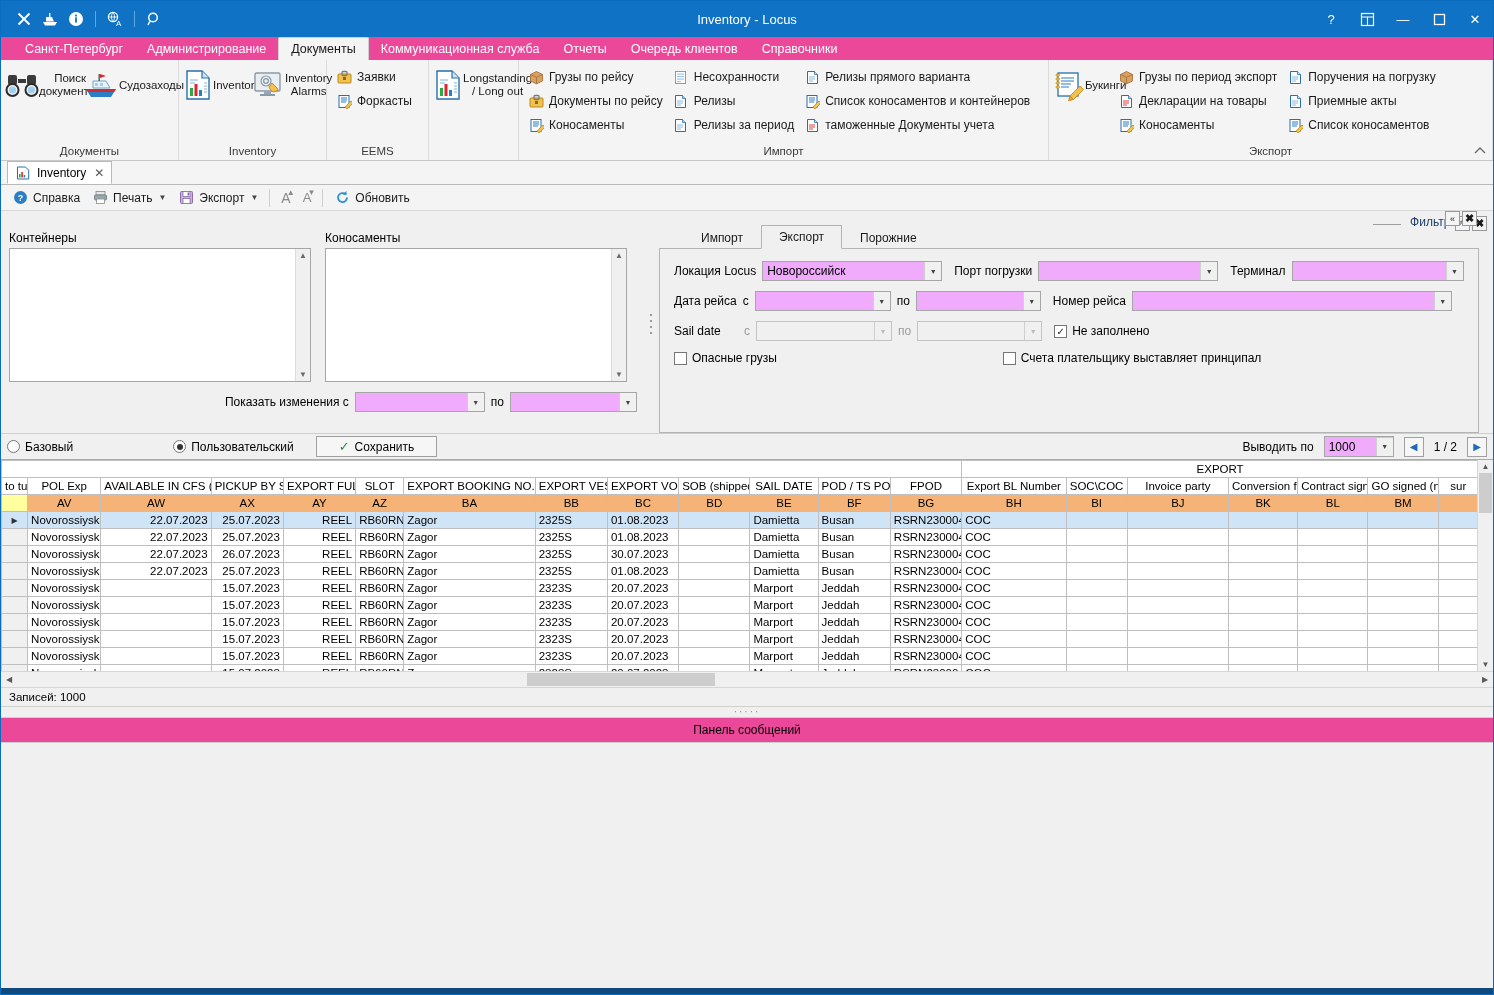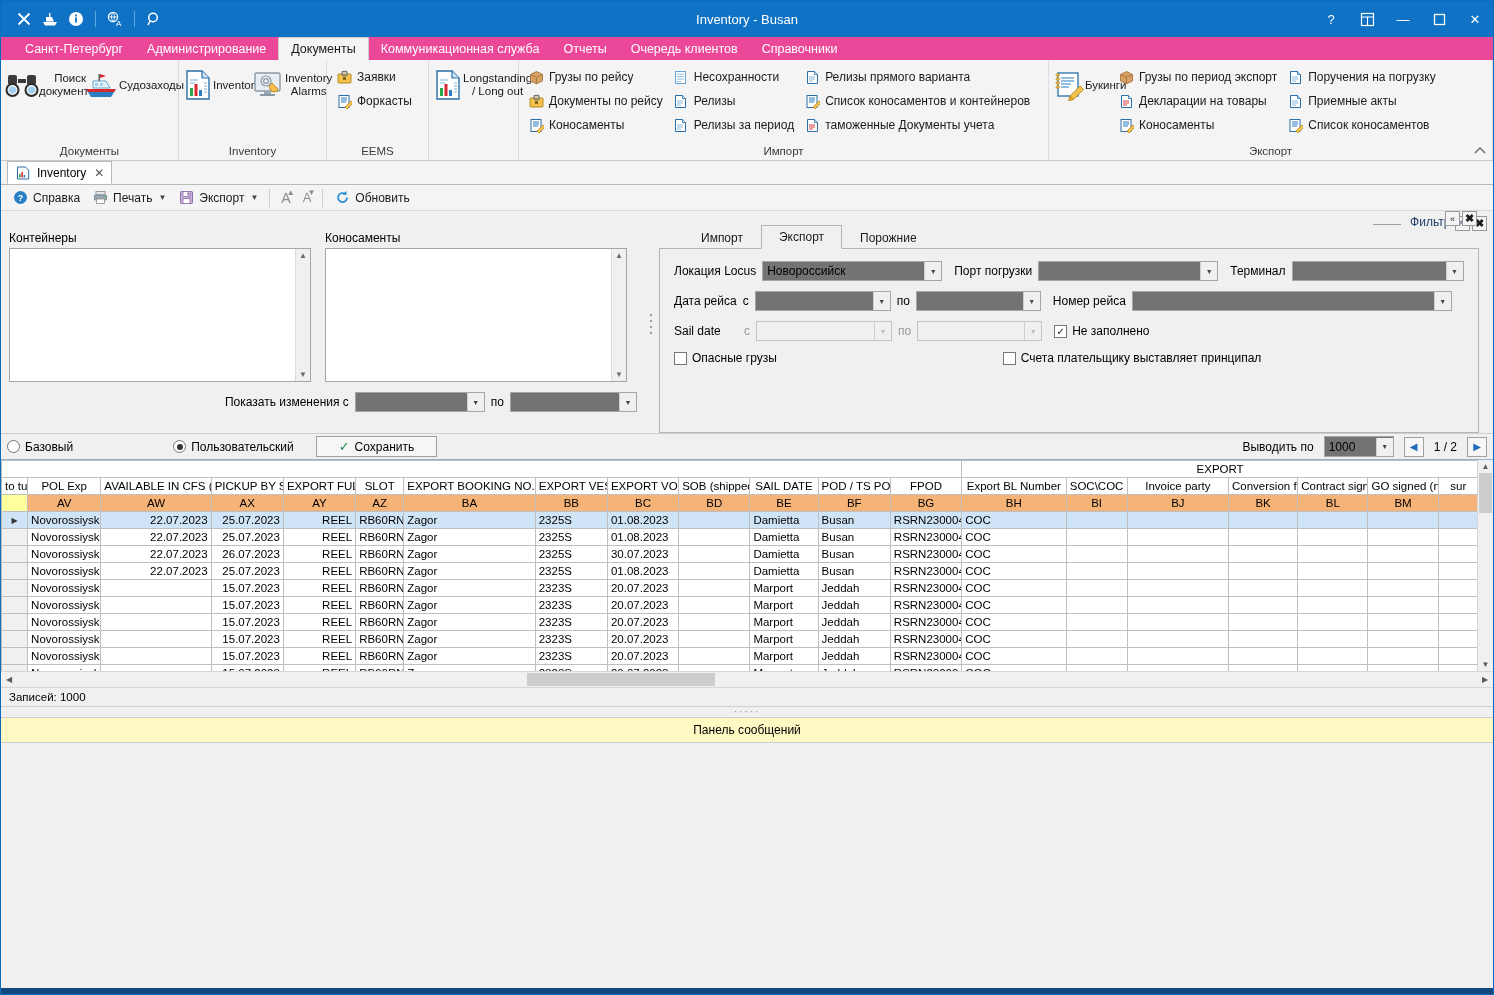--- a/index.html
+++ b/index.html
@@ -236,21 +236,21 @@
   }
   .changes-row {
     display: flex; align-items: center; gap: 6px;
     justify-content: flex-end;
     margin-top: 10px;
     padding-right: 8px;
     font-size: 12px;
   }
   .combo {
     height: 20px;
-    background: #737373;
+    background: #f0abfc;
     border: 1px solid #a6a6a6;
     display: flex; align-items: center;
     font-size: 12px;
     padding-left: 4px;
   }
   .combo .arrow {
     margin-left: auto;
     width: 17px; height: 18px;
     background: #f0f0f0;
     border-left: 1px solid #cfcfcf;
@@ -445,21 +445,21 @@
     background: #f0f0f0;
     display: flex; align-items: center; justify-content: center;
     color: #8d8d8d;
     font-size: 10px;
     letter-spacing: 2px;
     border-top: 1px solid #d0d0d0;
     flex: 0 0 11px;
   }
   .msgpanel {
     height: 26px;
-    background: #fef9c3;
+    background: #ec4899;
     border-top: 1px solid #cfcfcf;
     border-bottom: 1px solid #cfcfcf;
     display: flex; align-items: center; justify-content: center;
     font-size: 12px;
     flex: 0 0 26px;
   }
   .bottomfill { flex: 1; background: #f0f0f0; }
   .taskbar-sliver {
     height: 6px;
     background: #12497c;
@@ -503,21 +503,21 @@
           </svg>
       </div>
       <div class="tb-sep"></div>
       <div class="tb-ico">
         <svg width="16" height="16" viewBox="0 0 16 16">
             <circle cx="7" cy="6.5" r="4.3" fill="none" stroke="#fff" stroke-width="1.5"></circle>
             <path d="M4 10 L2 14" stroke="#fff" stroke-width="1.5"></path>
           </svg>
       </div>
     </div>
-    <div class="tb-title">Inventory - Busan</div>
+    <div class="tb-title">Inventory - Locus</div>
     <div class="tb-right">
       <div class="tb-btn">?</div>
       <div class="tb-btn">
         <svg width="15" height="15" viewBox="0 0 15 15">
             <rect x="1.5" y="1.5" width="12" height="12" fill="none" stroke="#fff" stroke-width="1.2"></rect>
             <path d="M1.5 5 h12 M7.5 5 v8.5" stroke="#fff" stroke-width="1.1"></path>
           </svg>
       </div>
       <div class="tb-btn">—</div>
       <div class="tb-btn">

